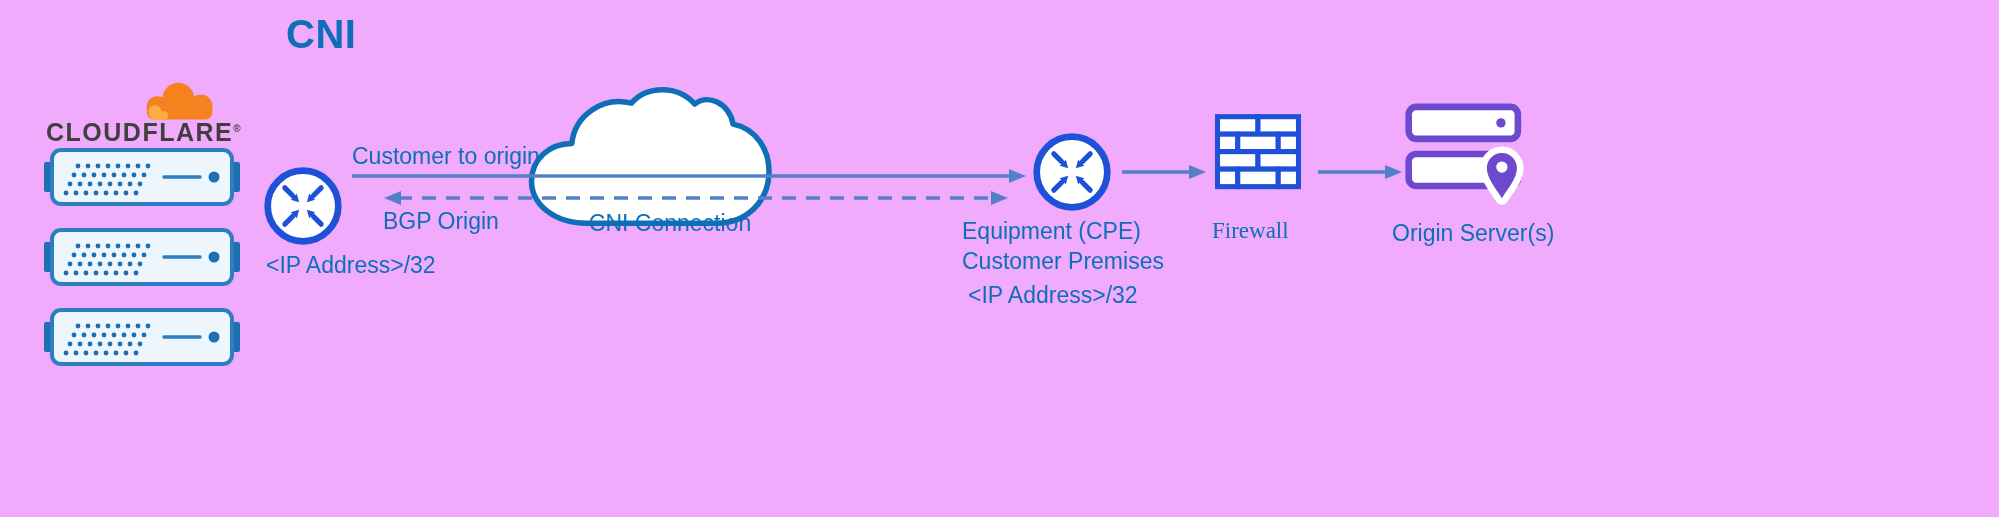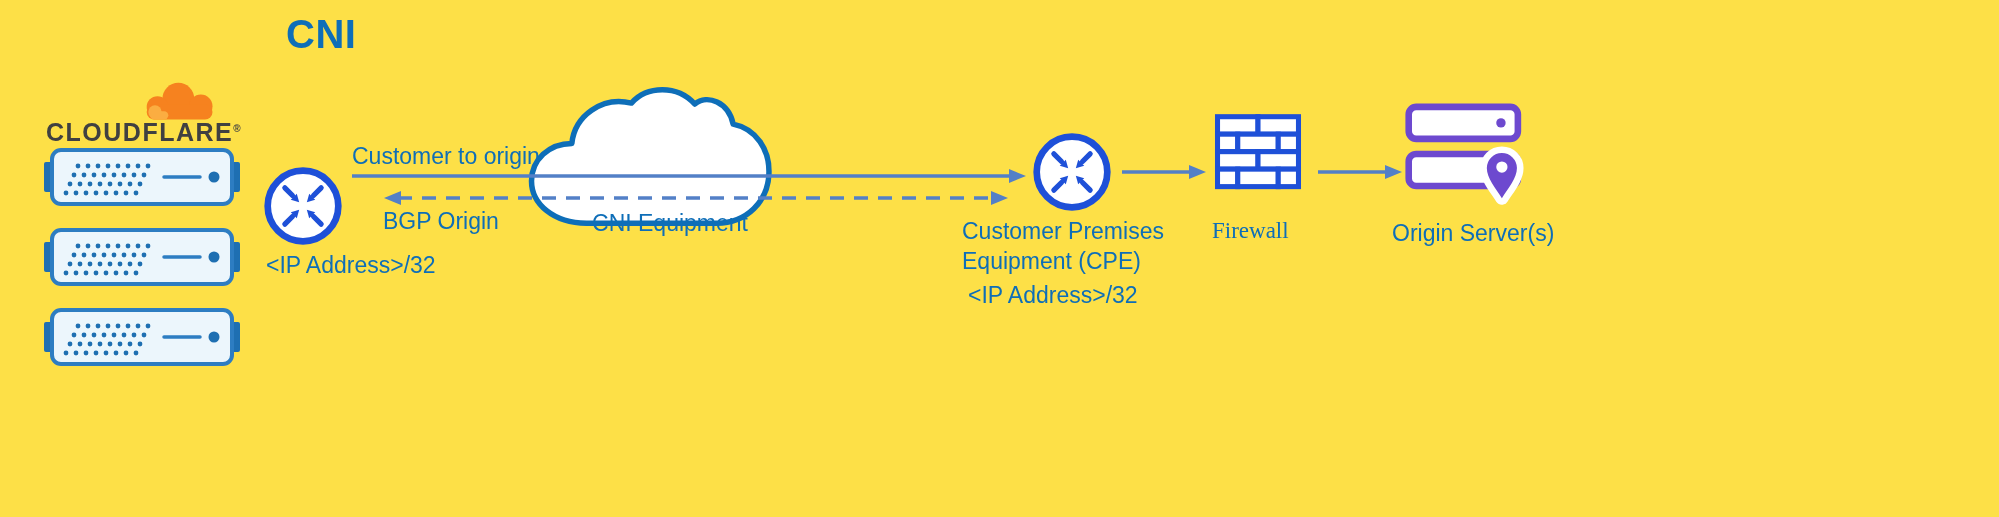--- a/index.html
+++ b/index.html
@@ -1,20 +1,20 @@
 <!DOCTYPE html>
 <html><head>
 <meta charset="utf-8">
 <style>
   html, body { margin: 0; padding: 0; background: #ffffff; }
   #canvas {
     position: relative;
     width: 1999px;
     height: 517px;
-    background: #fde047;
+    background: #f0abfc;
     font-family: "Liberation Sans", "DejaVu Sans", sans-serif;
     overflow: hidden;
   }
   .abs { position: absolute; }
   .lbl {
     color: #0e6eb8;
     font-size: 23px;
     line-height: 30px;
     white-space: nowrap;
   }
@@ -154,28 +154,28 @@
       <polygon points="1206,172 1189,165 1189,179" fill="#5380c7"></polygon>
     </g>
     <g>
       <line x1="1318" y1="172" x2="1388" y2="172" stroke="#5380c7" stroke-width="3.5"></line>
       <polygon points="1402,172 1385,165 1385,179" fill="#5380c7"></polygon>
     </g>
   </svg>
 
   <div class="abs lbl" style="left:352px; top:141px; z-index:6;">Customer to origin</div>
   <div class="abs lbl" style="left:383px; top:206px; z-index:6;">BGP Origin</div>
-  <div class="abs lbl" style="left:580px; top:208px; width:180px; text-align:center; z-index:6;">CNI Equipment</div>
+  <div class="abs lbl" style="left:580px; top:208px; width:180px; text-align:center; z-index:6;">CNI Connection</div>
 
   <svg class="abs" style="left:1030px; top:130px;" width="84" height="84">
       <use href="#sym-router"></use>
     </svg>
   <div class="abs lbl" style="left:962px; top:216px;">
+    <div>Equipment (CPE)</div>
     <div>Customer Premises</div>
-    <div>Equipment (CPE)</div>
   </div>
   <div class="abs lbl" style="left:968px; top:280px;">&lt;IP Address&gt;/32</div>
 
   <svg class="abs" style="left:1212px; top:112px;" width="92" height="83" viewBox="0 0 100 90">
     <g fill="#ffffff" stroke="#1e50d8" stroke-width="5.5">
       <rect x="6" y="5" width="44" height="19"></rect>
       <rect x="50" y="5" width="44" height="19"></rect>
       <rect x="6" y="24" width="22" height="19"></rect>
       <rect x="28" y="24" width="44" height="19"></rect>
       <rect x="72" y="24" width="22" height="19"></rect>

